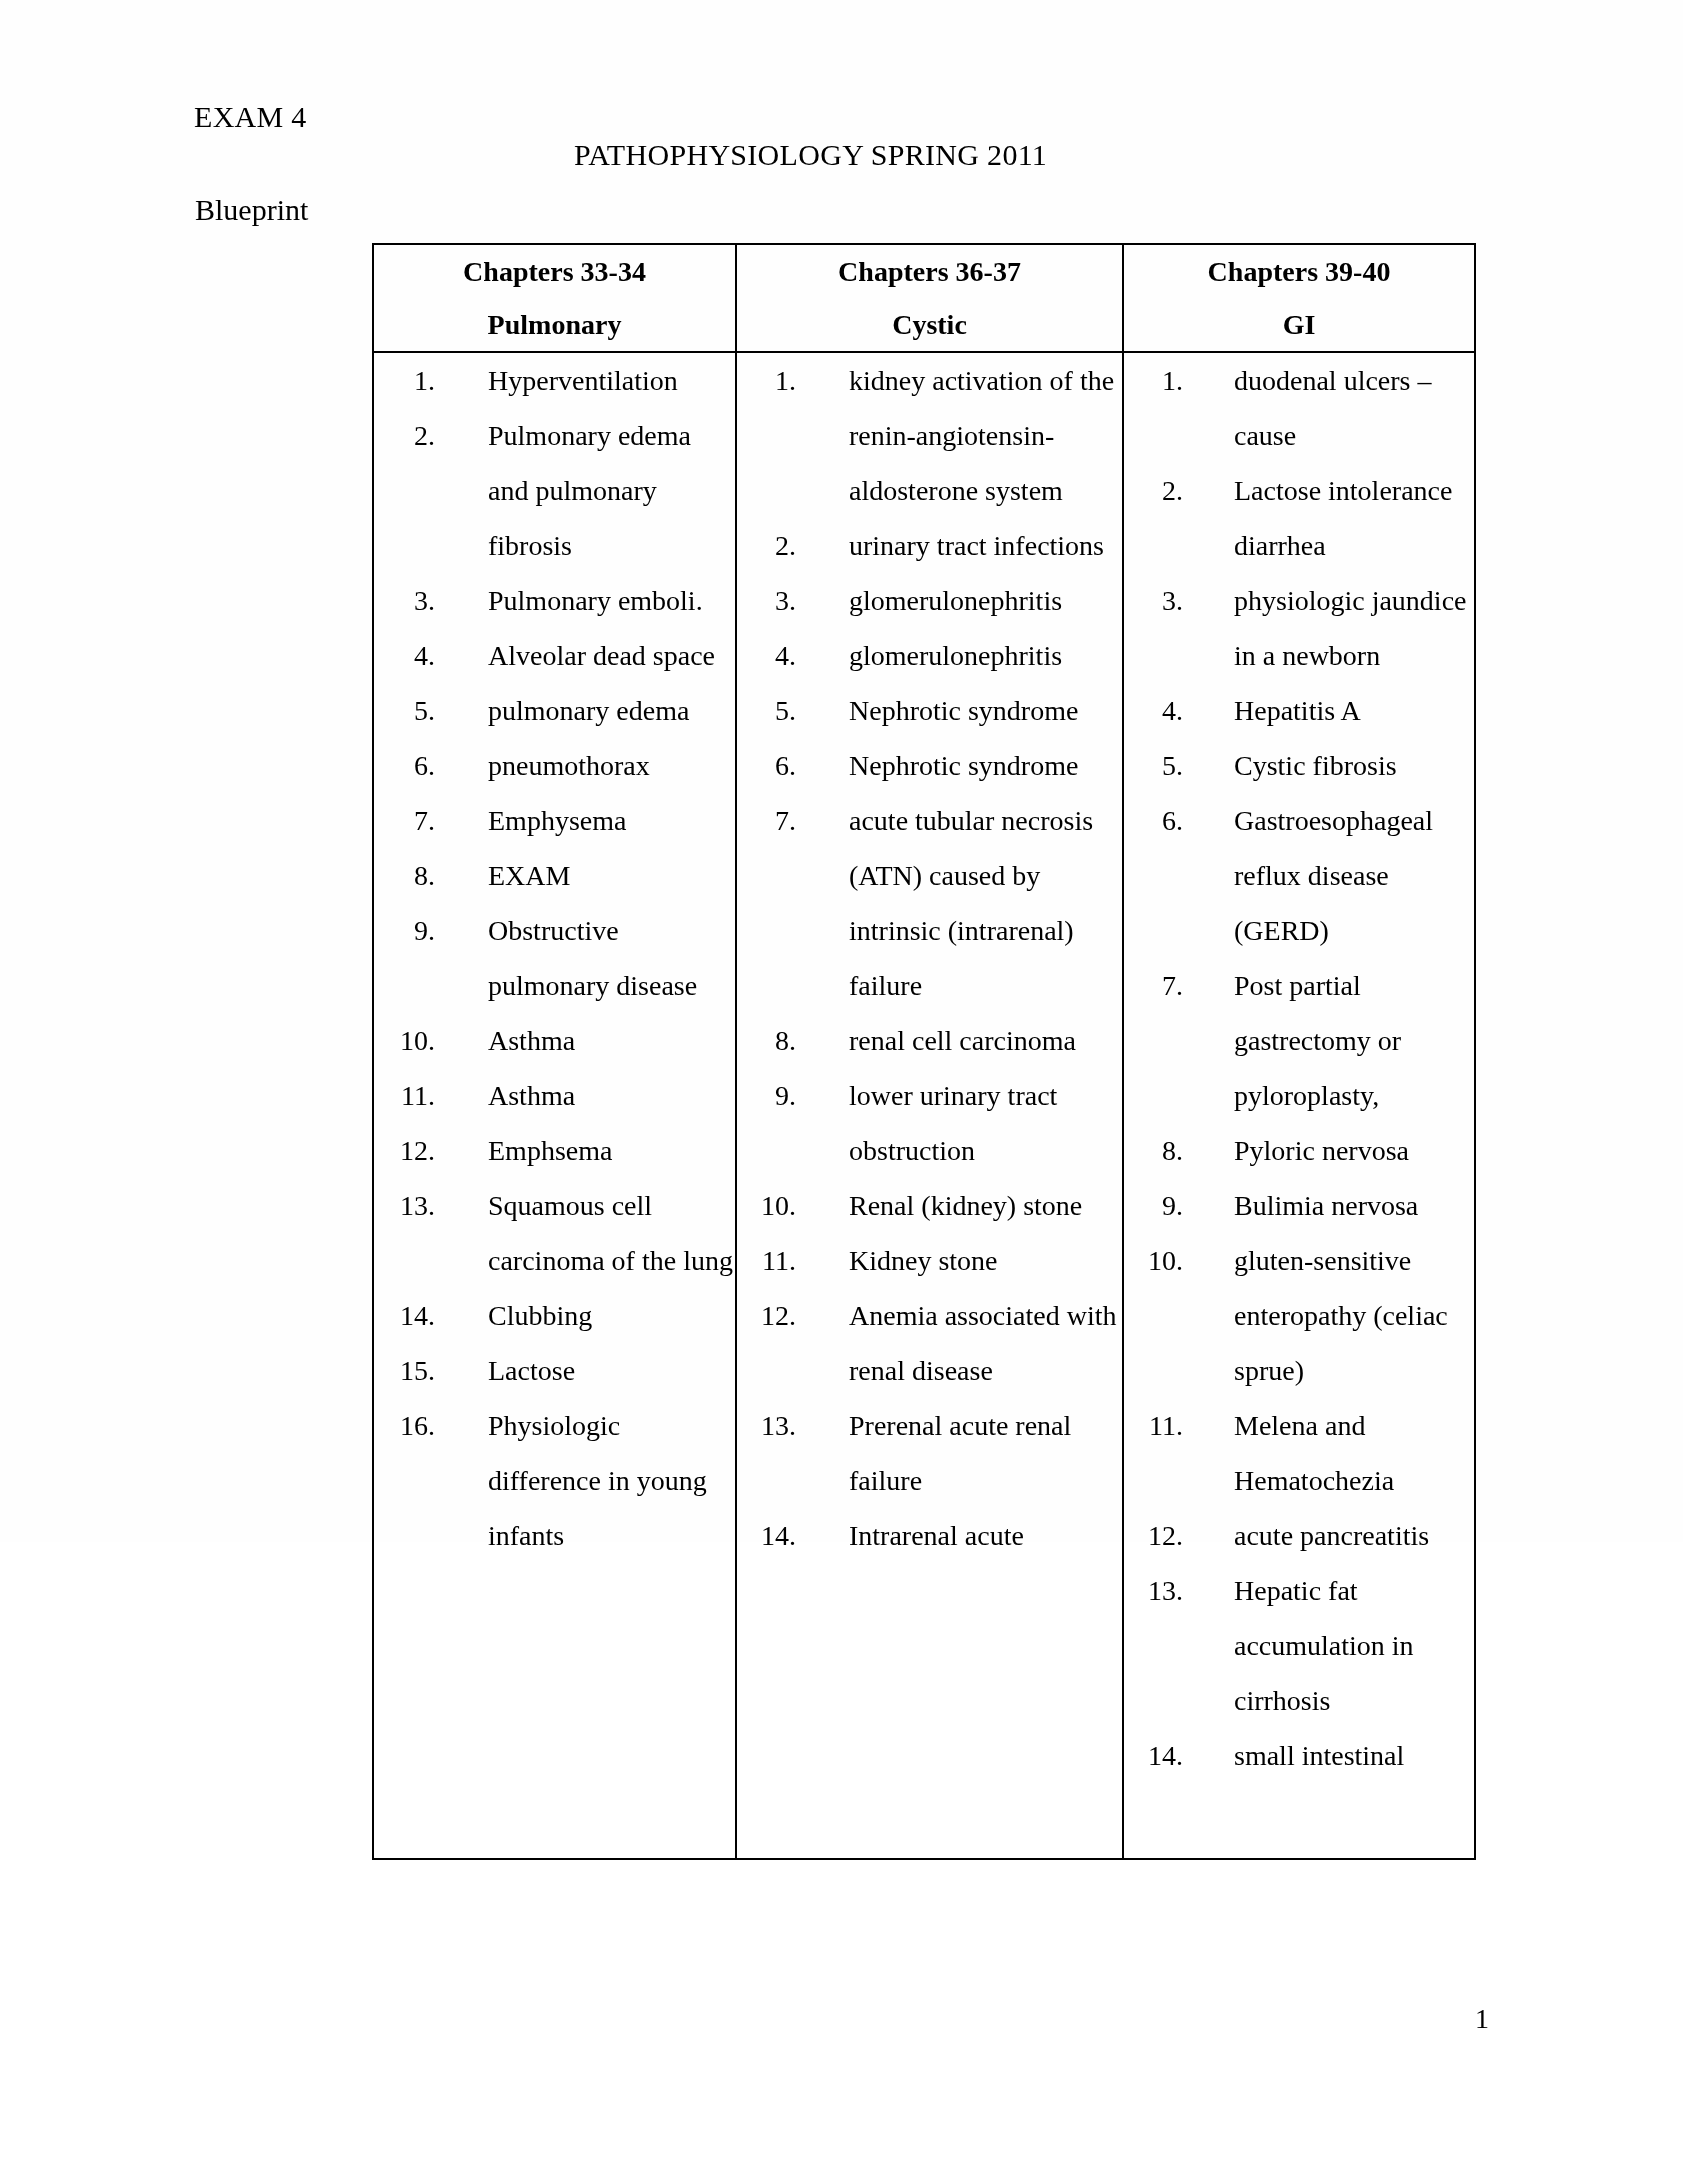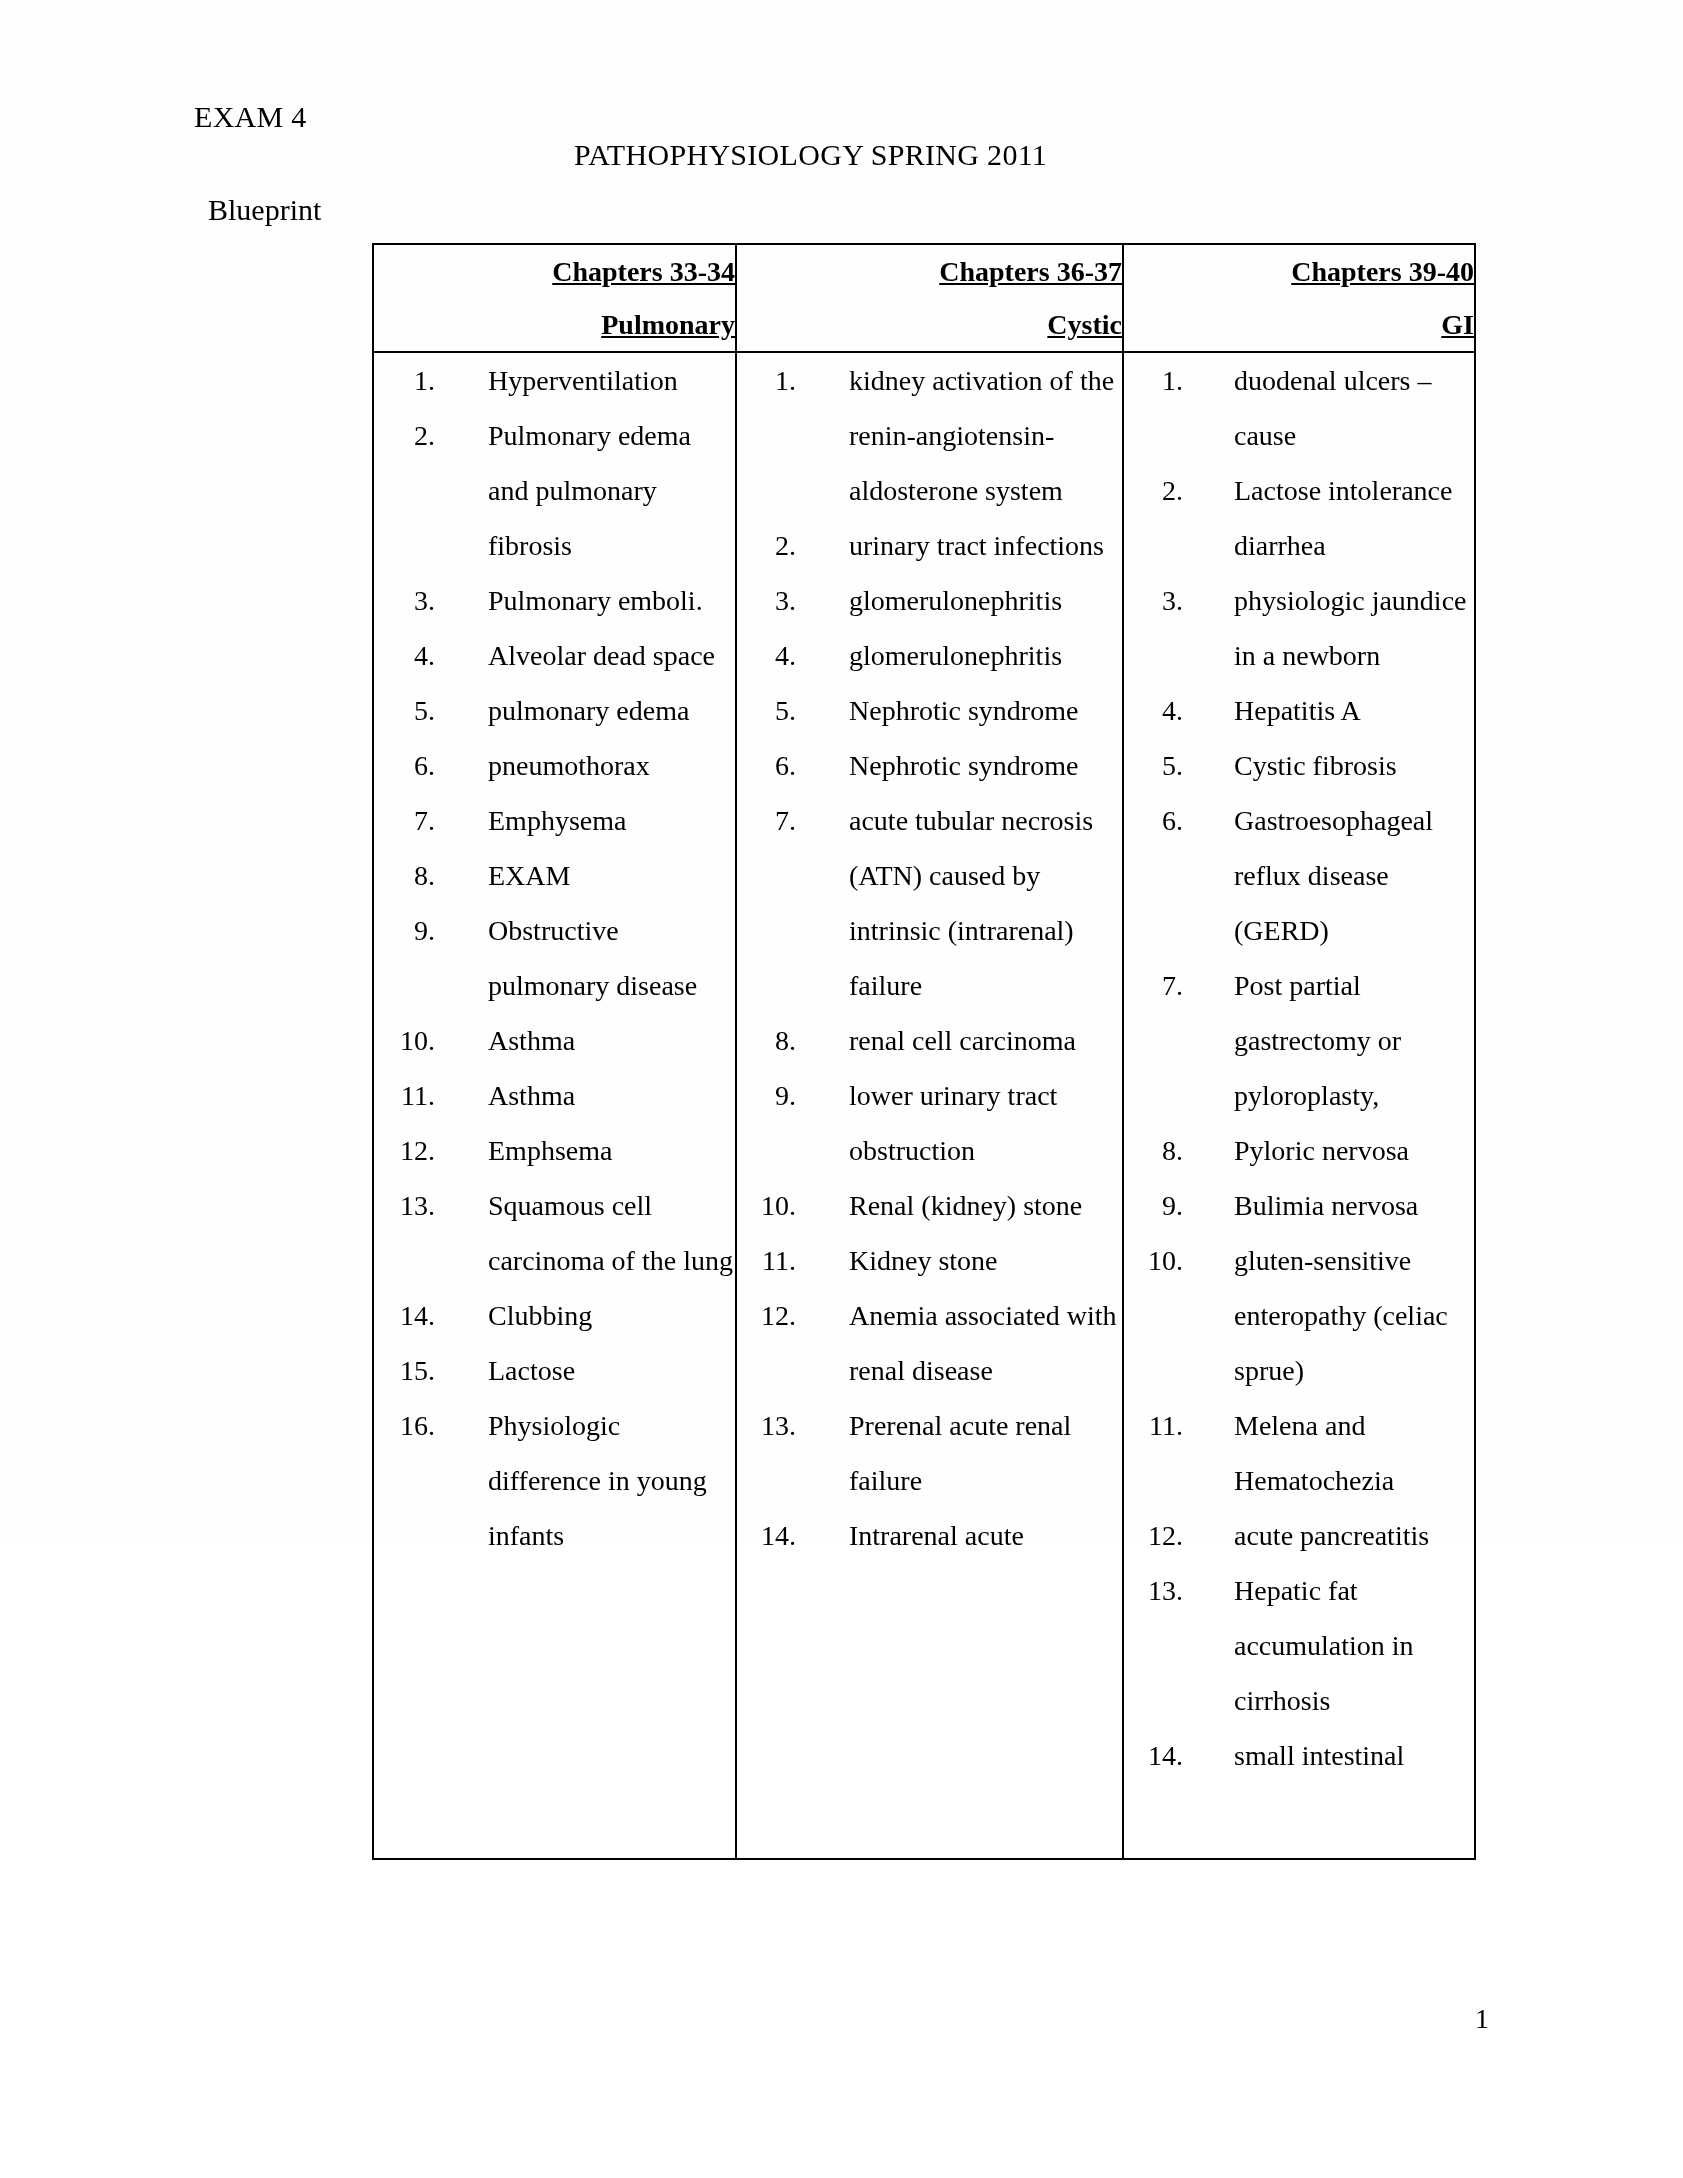--- a/index.html
+++ b/index.html
@@ -44,21 +44,21 @@
   .doc-header .course-title {
     position: absolute;
     left: 380px;
     top: 0;
     white-space: nowrap;
     margin-top: 38px;
   }
 
   .blueprint-label {
     position: absolute;
-    left: 208px;
+    left: 195px;
     top: 191px;
     font-size: 30px;
     line-height: 38px;
     white-space: nowrap;
   }
 
   
   .blueprint-table {
     position: absolute;
     left: 372px;
@@ -76,22 +76,21 @@
     border: 2px solid #000000;
     vertical-align: top;
     padding: 0;
   }
 
   .col-head {
     padding: 14px 0 12px 16px;
     font-size: 28px;
     font-weight: bold;
     line-height: 53px;
-    text-align: right;
-    text-decoration: underline;
+    text-align: center;
   }
   .col-head .head-line {
     display: block;
     white-space: nowrap;
   }
 
   .col-body {
     padding: 12px 10px 16px 10px;
     height: 1505px;
   }

